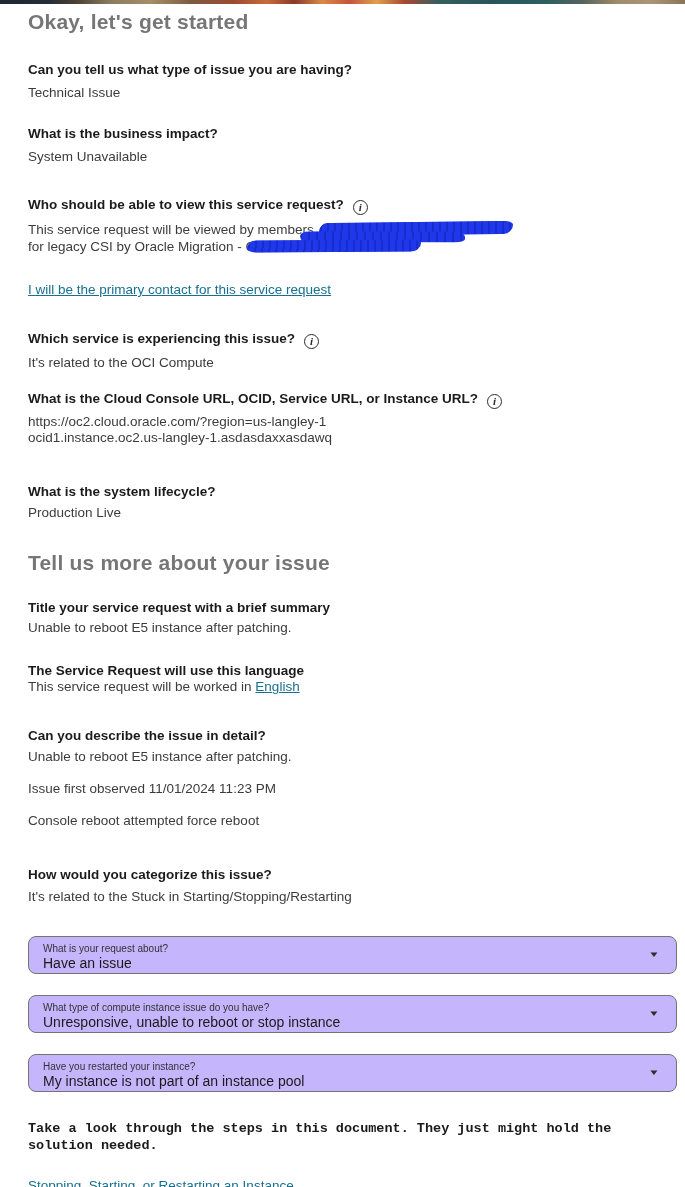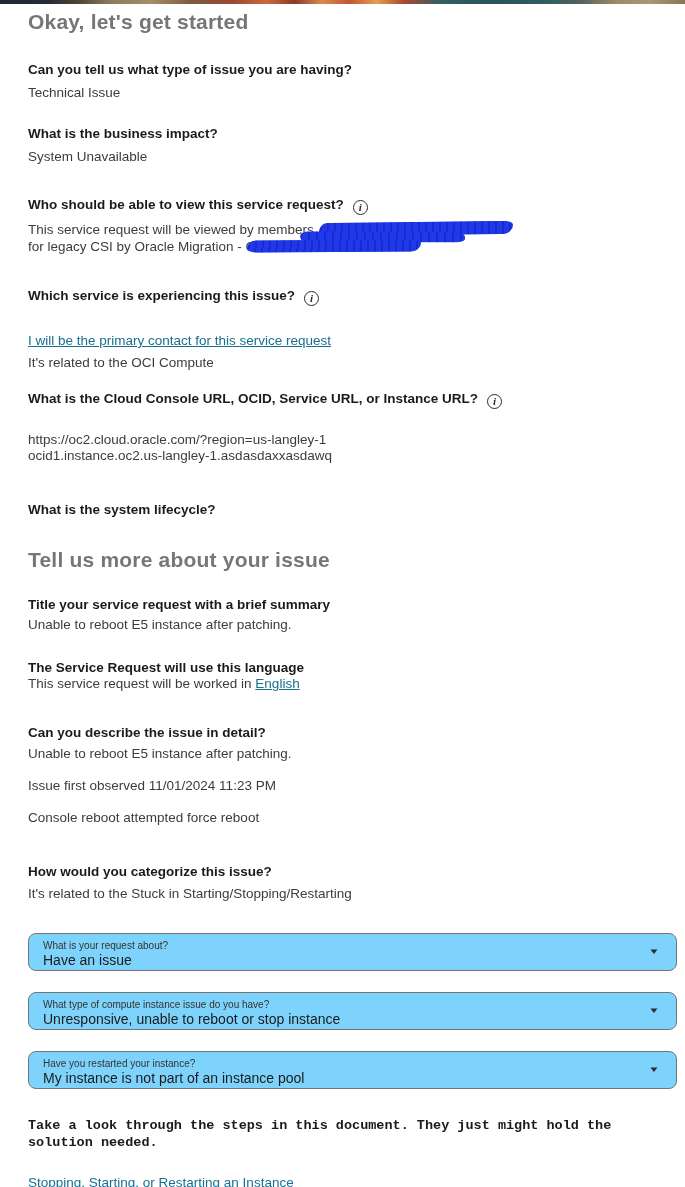--- a/index.html
+++ b/index.html
@@ -49,21 +49,21 @@
     width: 86%; height: 11px; background: #2038EC;
     background-image: repeating-linear-gradient(91deg,
       rgba(9,22,140,0.35) 0 2px, rgba(42,72,255,0.0) 2px 8px);
     border-radius: 10px 8px 12px 7px / 40% 60% 35% 55%;
     transform: rotate(0.8deg);
   }
   .scribble.l2 { width: 172px; height: 12px; margin-left: -7px; margin-top: -3px; transform: rotate(-0.4deg); }
   .dropdown {
     position: relative; width: 649px; height: 38px;
     border: 1px solid #747474; border-radius: 8px;
-    padding: 5px 40px 5px 14px; background: #7dd3fc; cursor: pointer;
+    padding: 5px 40px 5px 14px; background: #c4b5fd; cursor: pointer;
   }
   .dd-label { font-size: 10px; line-height: 13px; color: #333333; }
   .dd-value { font-size: 14px; line-height: 17px; color: #1a1a1a; }
   .dd-caret {
     position: absolute; right: 18px; top: 50%; transform: translateY(-50%) scaleX(1.5);
     font-size: 8px; color: #2e2e2e; line-height: 1;
   }
   .note { font-size: 13.5px; font-weight: 700; line-height: 17px; color: #1b1b1b; font-family: Liberation Mono, monospace; }
 </style>
 </head>
@@ -83,36 +83,37 @@
 
   <div style="margin-top:30px">
     <span class="q">Who should be able to view this service request?</span><span class="info-icon">i</span>
   </div>
   <div class="a a2" style="margin-top:6px">
     <span>This service request will be viewed by members</span><span class="scribble l1"></span>
   </div>
   <div class="a a2">
     <span>for legacy CSI by Oracle Migration - C</span><span class="scribble l2"></span>
   </div>
+  <div style="margin-top:25px">
+    <a class="link">I will be the primary contact for this service request</a>
+  </div>
+
   <div style="margin-top:31px">
     <span class="q">Which service is experiencing this issue?</span><span class="info-icon">i</span>
-  </div>
-
-  <div style="margin-top:25px">
-    <a class="link">I will be the primary contact for this service request</a>
   </div>
   <div class="a" style="margin-top:6px">It's related to the OCI Compute</div>
 
   <div style="margin-top:18px">
     <span class="q">What is the Cloud Console URL, OCID, Service URL, or Instance URL?</span><span class="info-icon">i</span>
   </div>
-  <div class="a" style="margin-top:23px">https://oc2.cloud.oracle.com/?region=us-langley-1</div>
+  <div class="a" style="margin-top:5px">https://oc2.cloud.oracle.com/?region=us-langley-1</div>
   <div class="a">ocid1.instance.oc2.us-langley-1.asdasdaxxasdawq</div>
 
   <div class="q" style="margin-top:37px">What is the system lifecycle?</div>
+  <div class="a" style="margin-top:5px">Production Live</div>
 
   <h2 style="margin-top:29px">Tell us more about your issue</h2>
 
   <div class="q" style="margin-top:23px">Title your service request with a brief summary</div>
   <div class="a" style="margin-top:4px">Unable to reboot E5 instance after patching.</div>
 
   <div class="q" style="margin-top:26px">The Service Request will use this language</div>
   <div class="a">
     <span>This service request will be worked in</span>
     <a class="link">English</a>

